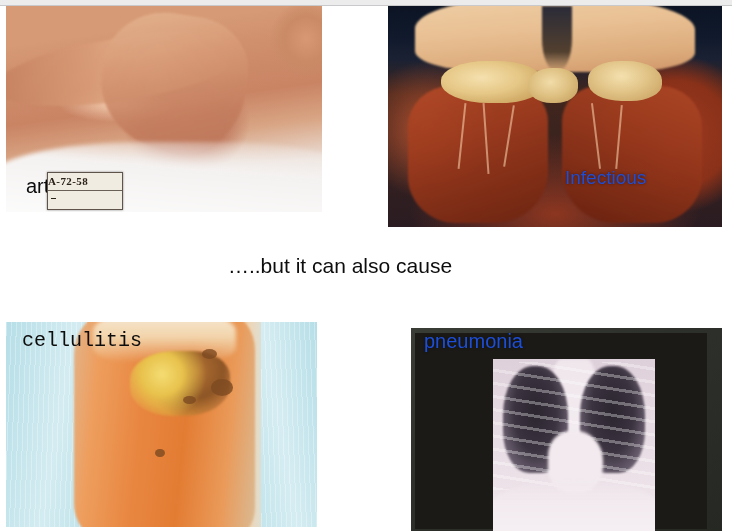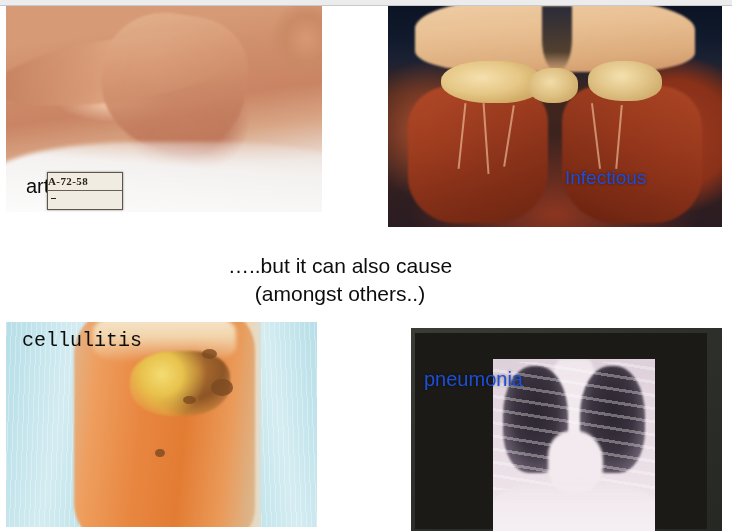--- a/index.html
+++ b/index.html
@@ -327,21 +327,20 @@
     position: absolute; left: -4%; bottom: -6%;
     width: 108%; height: 36%;
     background: linear-gradient(0deg, #f6f0f3 0%, #f2eaef 60%, rgba(242,234,239,0) 100%);
     border-radius: 50% 50% 0 0;
     filter: blur(1.4px);
   }
   #caption-pneumonia {
     left: 424px; top: 331px;
     font-size: 20px;
     text-shadow: 0 0 3px rgba(0,0,0,.5);
-    margin-top: 38px;
   }
 </style>
 </head>
 <body>
 
 <div id="slide">
 
   <div class="top-strip"></div>
   <div class="top-strip-line"></div>
 
@@ -371,21 +370,20 @@
     <span class="sl-id">A-72-58</span>
     <span class="sl-ruler"></span>
   </div>
 
   <div class="caption light" id="caption-endocarditis">
     <div>Infectious</div>
   </div>
 
   <div id="center-text">
     <div>…..but it can also cause</div>
-    <div>(amongst others..)</div>
   </div>
 
   <div class="photo" id="photo-cellulitis">
     <div class="drape-l"></div>
     <div class="drape-r"></div>
     <div class="limb"></div>
     <div class="limb-top"></div>
     <div class="lesion"></div>
     <div class="crust" style="left:63%;top:13%;width:5%;height:5%;"></div>
     <div class="crust" style="left:66%;top:28%;width:7%;height:8%;"></div>

